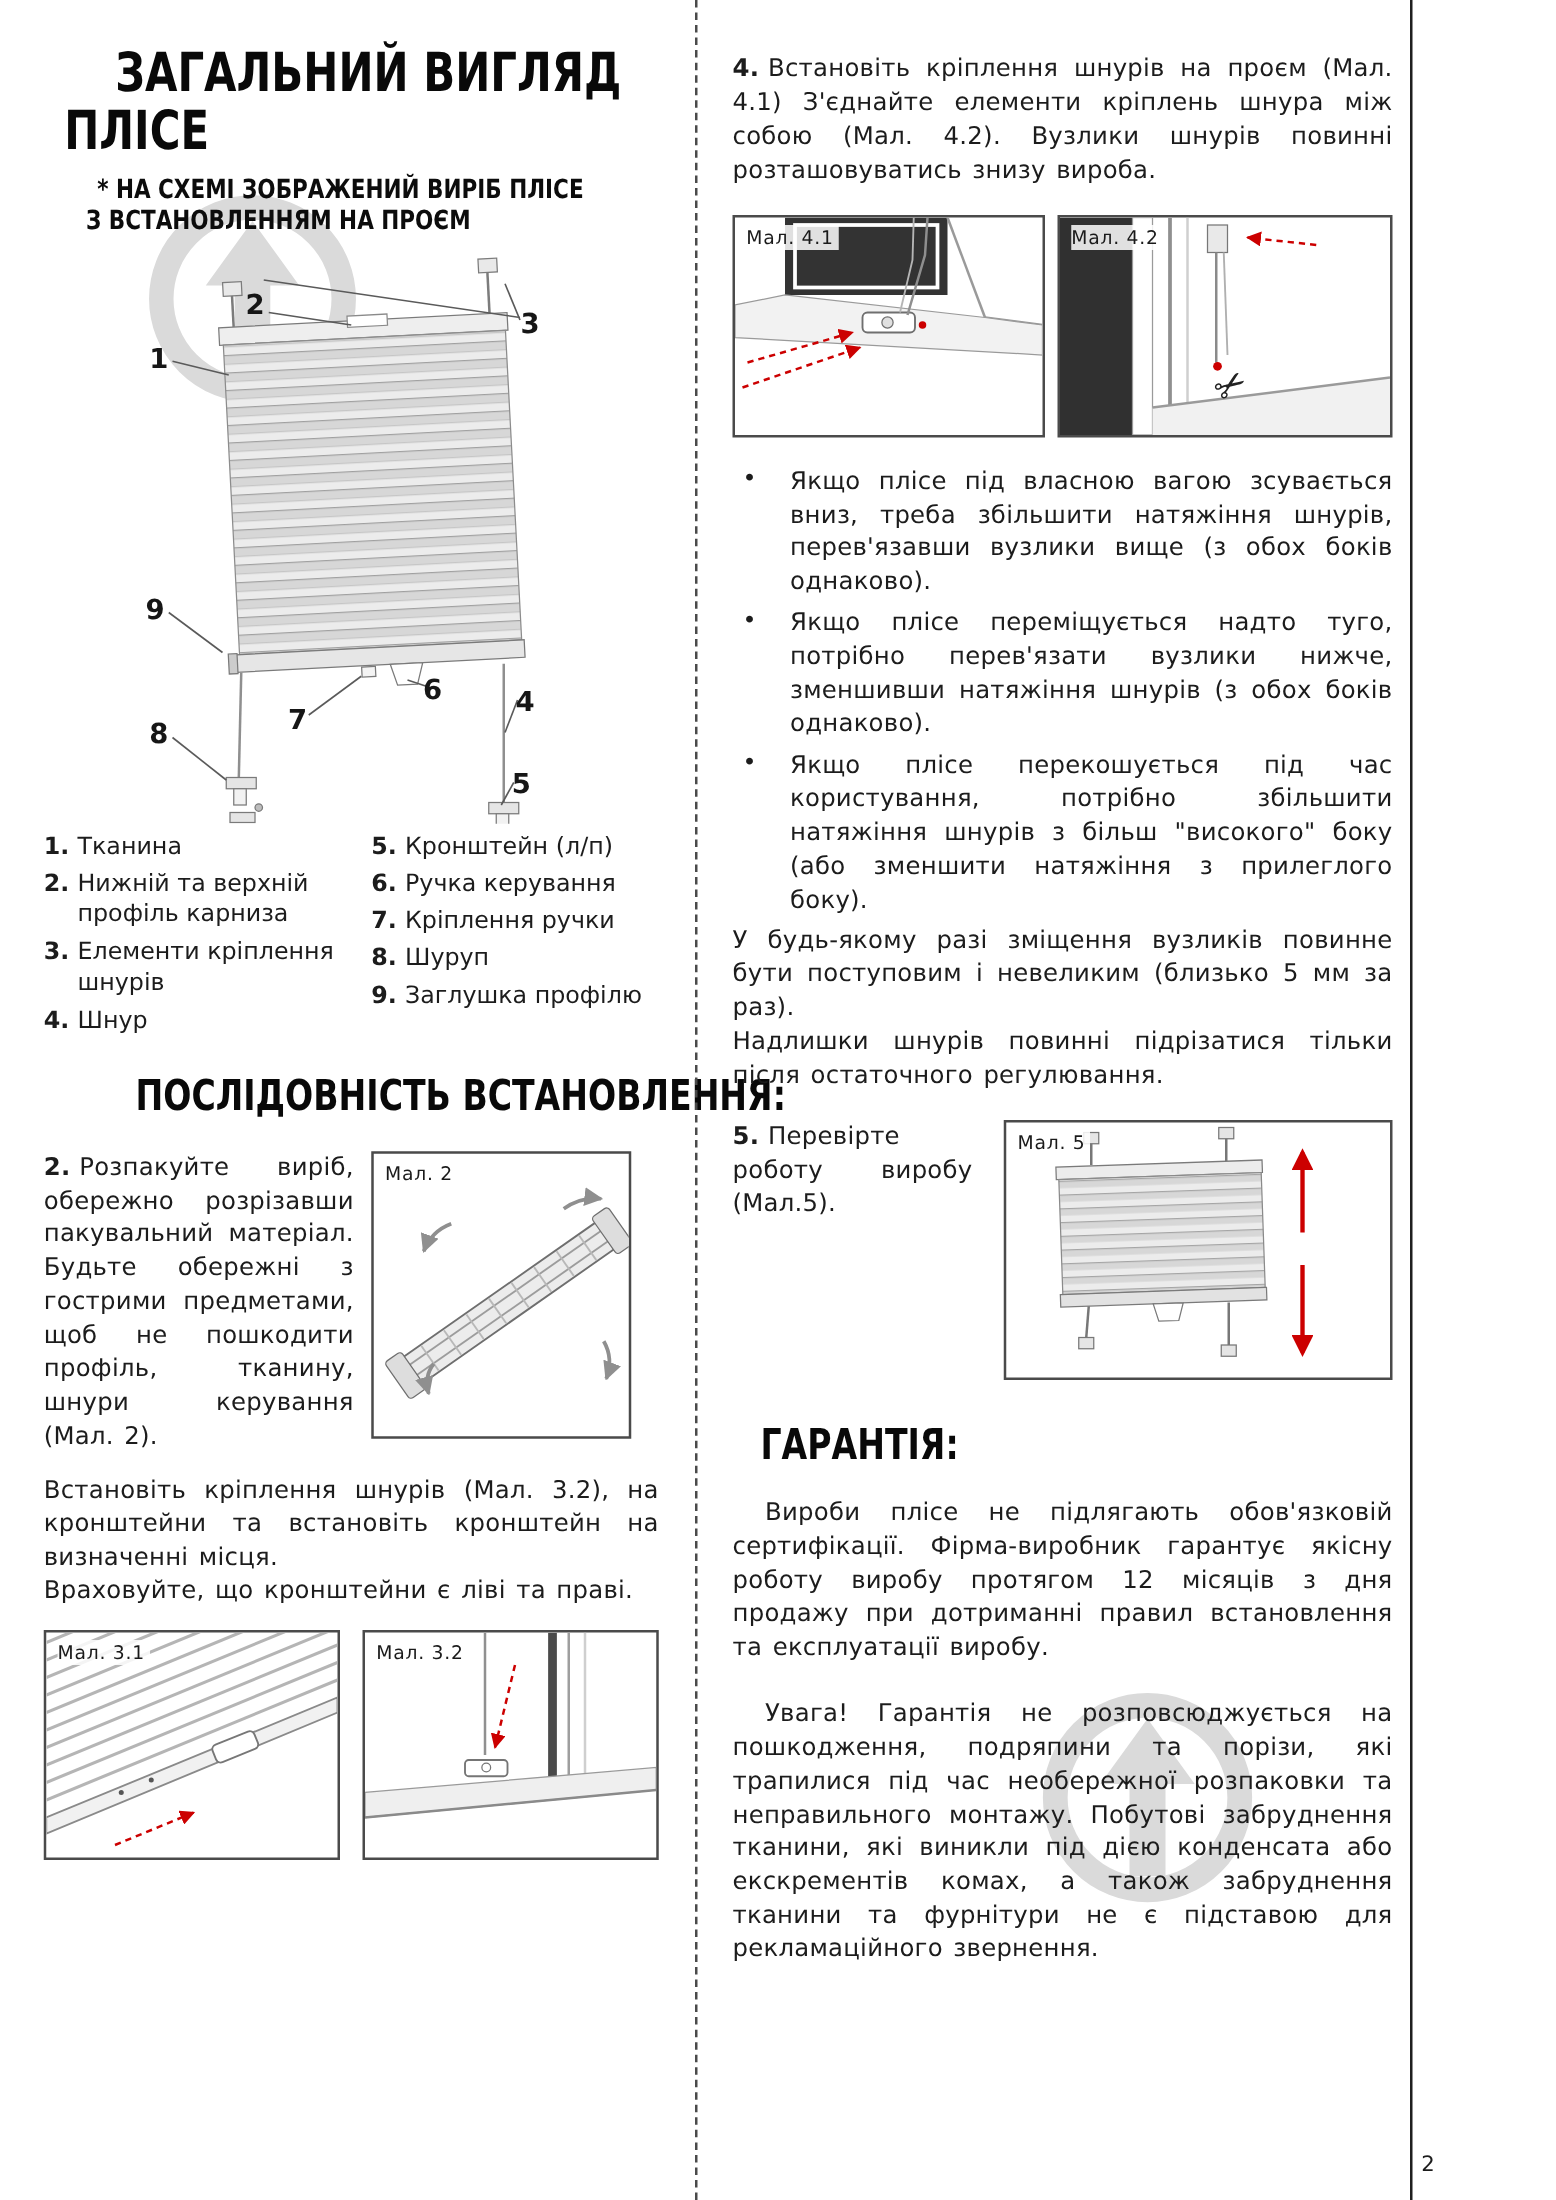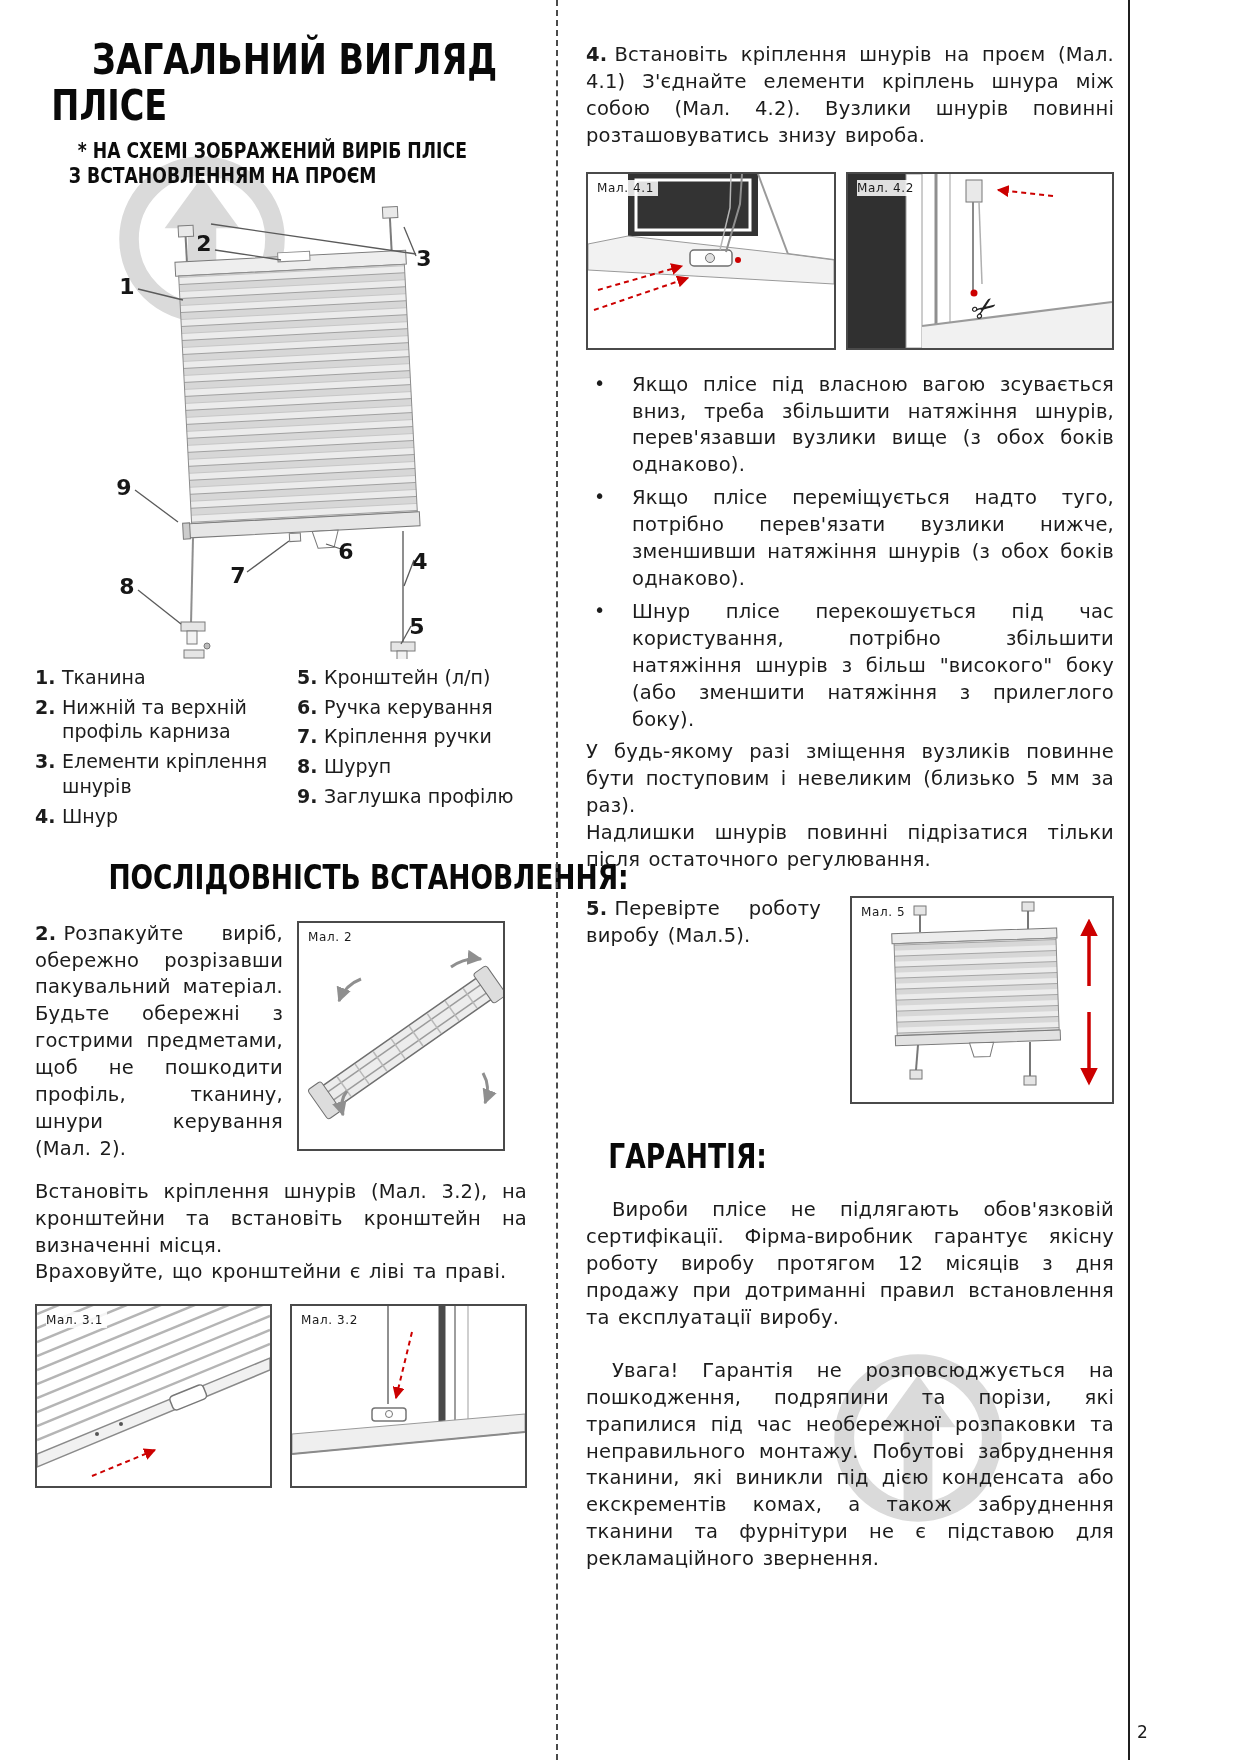--- a/index.html
+++ b/index.html
@@ -66,29 +66,29 @@
   .indent { text-indent: 26px; }
   .wp2 { margin-top: 26px; }
 
   .figure {
     position: relative; border: 2px solid #4a4a4a; background: #ffffff;
     flex: none; overflow: hidden;
   }
   .figure svg { display: block; }
   .fig-label {
     position: absolute; top: 6px; left: 9px; z-index: 2;
-    font-size: 12px; letter-spacing: .6px; color: #1a1a1a;
+    font-size: 15px; letter-spacing: .6px; color: #1a1a1a;
     background: rgba(255,255,255,.85); padding: 1px 4px 1px 0;
   }
   .fig2  { width: 208px; height: 230px; }
   .fig31 { width: 237px; height: 184px; }
   .fig32 { width: 237px; height: 184px; }
   .fig41 { width: 250px; height: 178px; }
   .fig42 { width: 268px; height: 178px; }
-  .fig5  { width: 264px; height: 208px; }
+  .fig5  { width: 311px; height: 208px; }
 </style>
 </head>
 <body>
 
 <svg class="watermark" style="left:113px; top:150px;" width="178" height="178" viewBox="0 0 100 100">
   <circle cx="50" cy="50" r="41" fill="none" stroke="#dadada" stroke-width="11"></circle>
   <polygon points="50,15 71,44 58,44 58,85 42,85 42,44 29,44" fill="#dadada"></polygon>
 </svg>
 <svg class="watermark" style="left:828px; top:1348px;" width="180" height="180" viewBox="0 0 100 100">
   <circle cx="50" cy="50" r="41" fill="none" stroke="#dadada" stroke-width="11"></circle>
@@ -368,21 +368,21 @@
     <div class="bullet-item">
       <span class="dot">•</span>
       <span class="bt body">Якщо плісе під власною вагою зсувається вниз, треба збільшити натяжіння шнурів, перев'язавши вузлики вище (з обох боків однаково).</span>
     </div>
     <div class="bullet-item">
       <span class="dot">•</span>
       <span class="bt body">Якщо плісе переміщується надто туго, потрібно перев'язати вузлики нижче, зменшивши натяжіння шнурів (з обох боків однаково).</span>
     </div>
     <div class="bullet-item">
       <span class="dot">•</span>
-      <span class="bt body">Шнур плісе перекошується під час користування, потрібно збільшити натяжіння шнурів з більш "високого" боку (або зменшити натяжіння з прилеглого боку).</span>
+      <span class="bt body">Якщо плісе перекошується під час користування, потрібно збільшити натяжіння шнурів з більш "високого" боку (або зменшити натяжіння з прилеглого боку).</span>
     </div>
   </div>
 
   <div class="notes">
     <p class="body">У будь-якому разі зміщення вузликів повинне бути поступовим і невеликим (близько 5 мм за раз).</p>
     <p class="body">Надлишки шнурів повинні підрізатися тільки після остаточного регулювання.</p>
   </div>
 
   <div class="row step5-row">
     <p class="body">

